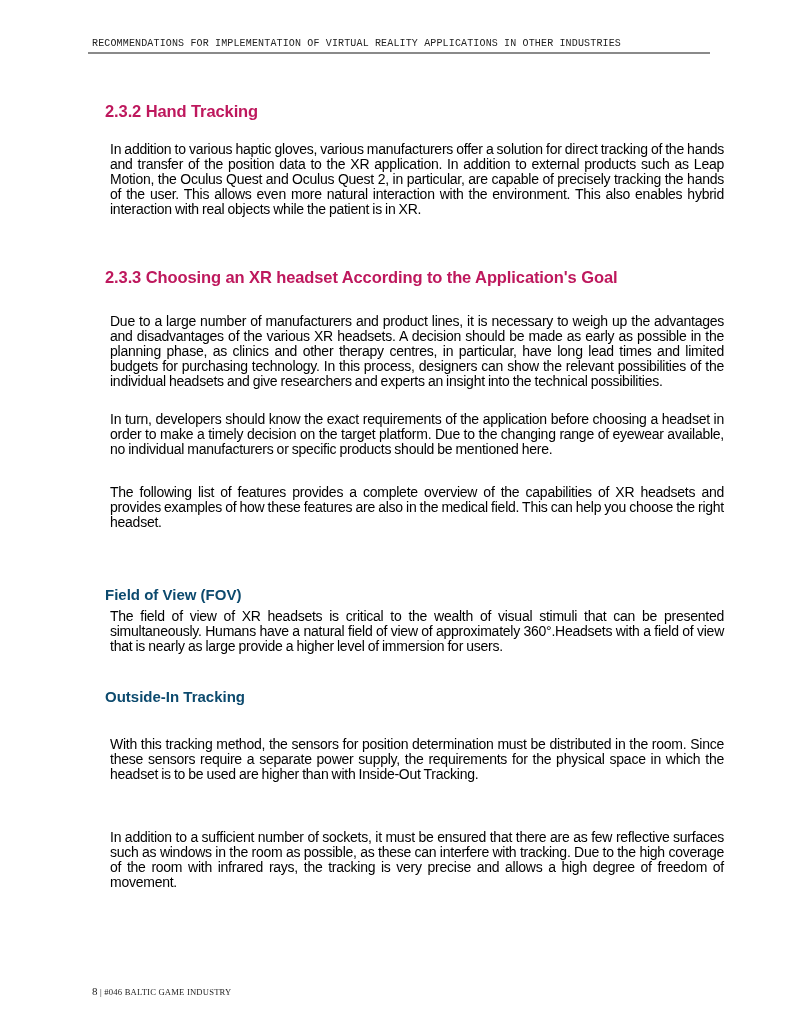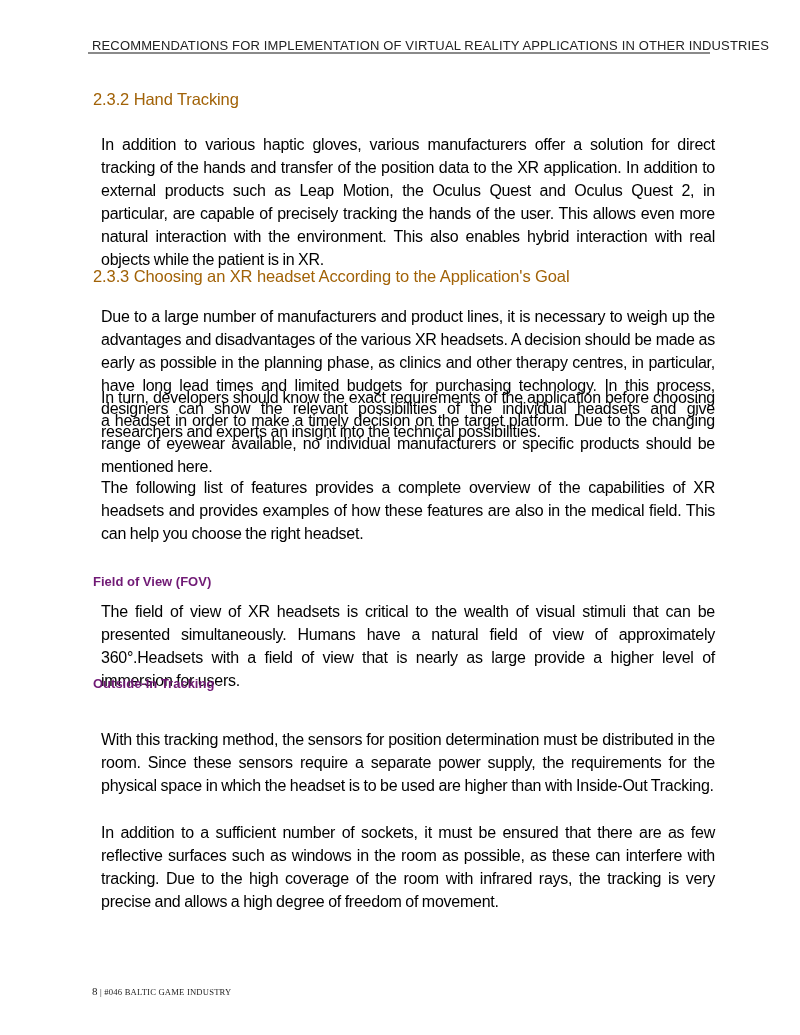--- a/index.html
+++ b/index.html
@@ -1,38 +1,38 @@
 <!DOCTYPE html>
 <html><head>
 <meta charset="utf-8">
 <style>
   html, body { margin: 0; padding: 0; background: #ffffff; }
   body { width: 800px; height: 1035px; position: relative; overflow: hidden; font-family: "Liberation Sans", sans-serif; color: #000; }
-  .running-header { position: absolute; left: 92px; top: 38px; font-size: 13px; letter-spacing: 0.15px; color: #222; font-family: Liberation Sans, sans-serif; }
+  .running-header { position: absolute; left: 92px; top: 38px; font-size: 10px; letter-spacing: 0.15px; color: #222; font-family: Liberation Mono, monospace; }
   .header-rule { position: absolute; left: 88px; top: 52px; width: 622px; height: 2px; background: #8a8a8a; }
   .content { position: absolute; left: 93px; top: 0; width: 614px; }
-  h2.section { position: absolute; left: 0; margin: 0; font-size: 16.5px; font-weight: normal; color: #a16207; font-family: "Liberation Sans", sans-serif; letter-spacing: -0.1px; }
-  h3.sub { position: absolute; left: 0; margin: 0; font-size: 13px; font-weight: bold; color: #701a75; font-family: "Liberation Sans", sans-serif; }
-  p.body { position: absolute; left: 0; width: 614px; margin: 8px; font-size: 16px; line-height: 23px; text-align: justify; font-family: "Liberation Sans", sans-serif; letter-spacing: -0.25px; word-spacing: -0.5px; }
+  h2.section { position: absolute; left: 0; margin: 12px; font-size: 16.5px; font-weight: bold; color: #be185d; font-family: "Liberation Sans", sans-serif; letter-spacing: -0.1px; }
+  h3.sub { position: absolute; left: 0; margin: 12px; font-size: 15px; font-weight: bold; color: #0c4a6e; font-family: "Liberation Sans", sans-serif; }
+  p.body { position: absolute; left: 0; width: 614px; margin: 17px; font-size: 14px; line-height: 15px; text-align: justify; font-family: "Liberation Sans", sans-serif; letter-spacing: -0.25px; word-spacing: -0.5px; }
   .footer { position: absolute; left: 92px; top: 985px; font-size: 8.6px; color: #222; font-family: Liberation Serif, serif; letter-spacing: 0.2px; }
   .footer .page-num { font-size: 11px; }
 </style>
 </head>
 <body>
 
 <div class="running-header">RECOMMENDATIONS FOR IMPLEMENTATION OF VIRTUAL REALITY APPLICATIONS IN OTHER INDUSTRIES</div>
 <div class="header-rule"></div>
 
 <div class="content">
   <h2 class="section" style="top:90px">2.3.2 Hand Tracking</h2>
   <p class="body" style="top:125px">In addition to various haptic gloves, various manufacturers offer a solution for direct tracking of the hands and transfer of the position data to the XR application. In addition to external products such as Leap Motion, the Oculus Quest and Oculus Quest 2, in particular, are capable of precisely tracking the hands of the user. This allows even more natural interaction with the environment. This also enables hybrid interaction with real objects while the patient is in XR.</p>
 
-  <h2 class="section" style="top:267px">2.3.3 Choosing an XR headset According to the Application's Goal</h2>
+  <h2 class="section" style="top:256px">2.3.3 Choosing an XR headset According to the Application's Goal</h2>
   <p class="body" style="top:297px">Due to a large number of manufacturers and product lines, it is necessary to weigh up the advantages and disadvantages of the various XR headsets. A decision should be made as early as possible in the planning phase, as clinics and other therapy centres, in particular, have long lead times and limited budgets for purchasing technology. In this process, designers can show the relevant possibilities of the individual headsets and give researchers and experts an insight into the technical possibilities.</p>
-  <p class="body" style="top:378px">In turn, developers should know the exact requirements of the application before choosing a headset in order to make a timely decision on the target platform. Due to the changing range of eyewear available, no individual manufacturers or specific products should be mentioned here.</p>
+  <p class="body" style="top:395px">In turn, developers should know the exact requirements of the application before choosing a headset in order to make a timely decision on the target platform. Due to the changing range of eyewear available, no individual manufacturers or specific products should be mentioned here.</p>
   <p class="body" style="top:468px">The following list of features provides a complete overview of the capabilities of XR headsets and provides examples of how these features are also in the medical field. This can help you choose the right headset.</p>
 
   <h3 class="sub" style="top:574px">Field of View (FOV)</h3>
   <p class="body" style="top:592px">The field of view of XR headsets is critical to the wealth of visual stimuli that can be presented simultaneously. Humans have a natural field of view of approximately 360°.Headsets with a field of view that is nearly as large provide a higher level of immersion for users.</p>
 
   <h3 class="sub" style="top:676px">Outside-In Tracking</h3>
   <p class="body" style="top:720px">With this tracking method, the sensors for position determination must be distributed in the room. Since these sensors require a separate power supply, the requirements for the physical space in which the headset is to be used are higher than with Inside-Out Tracking.</p>
   <p class="body" style="top:813px">In addition to a sufficient number of sockets, it must be ensured that there are as few reflective surfaces such as windows in the room as possible, as these can interfere with tracking. Due to the high coverage of the room with infrared rays, the tracking is very precise and allows a high degree of freedom of movement.</p>
 </div>
 

